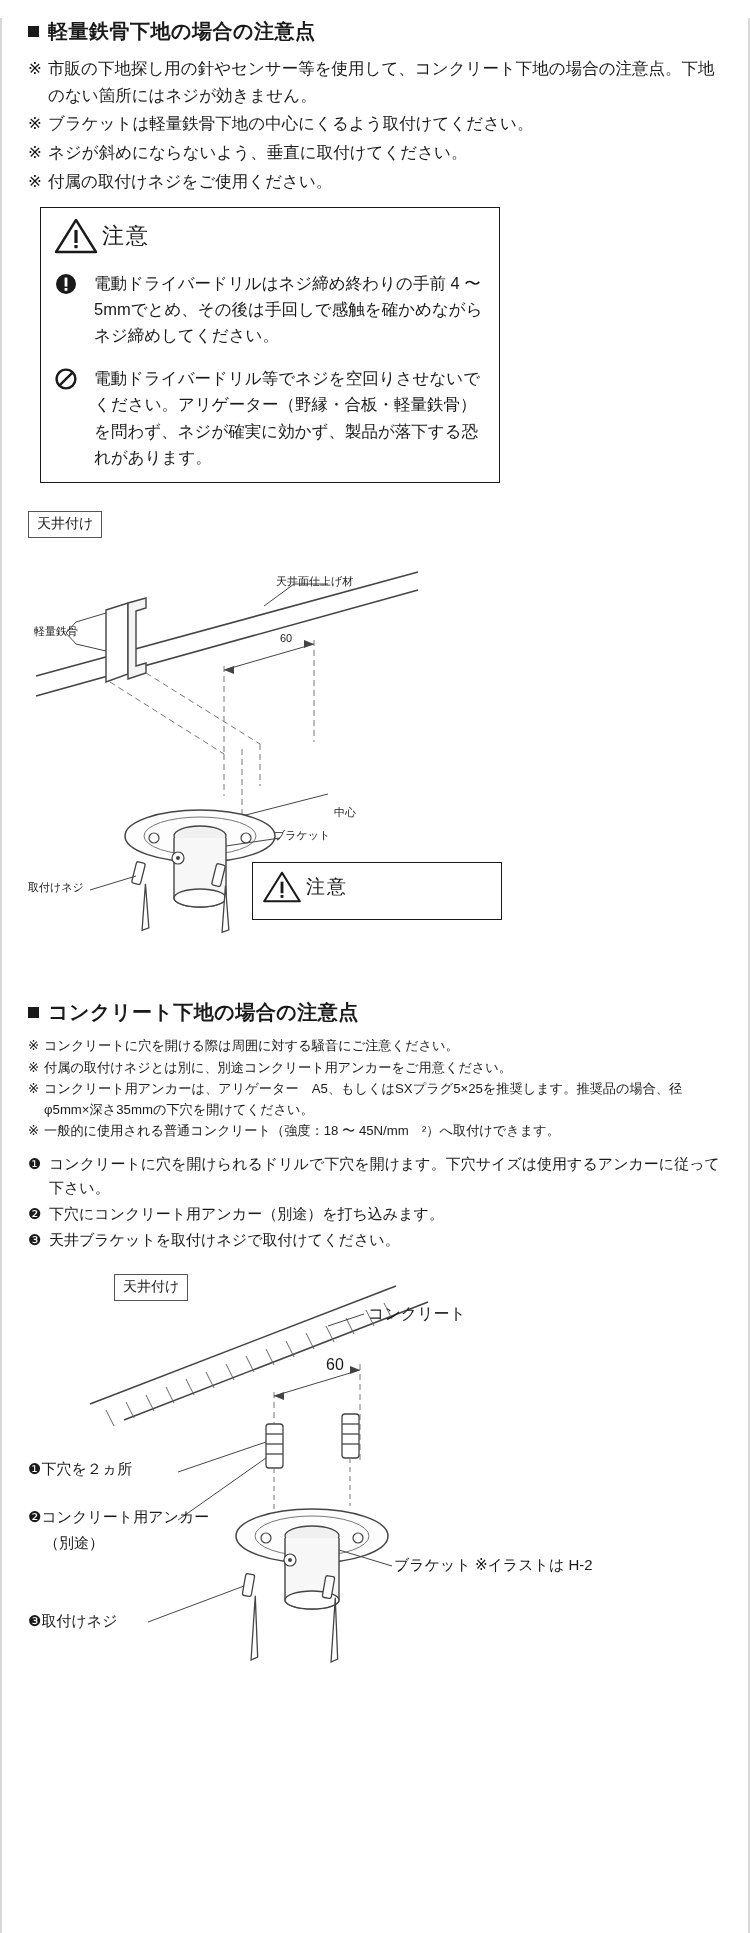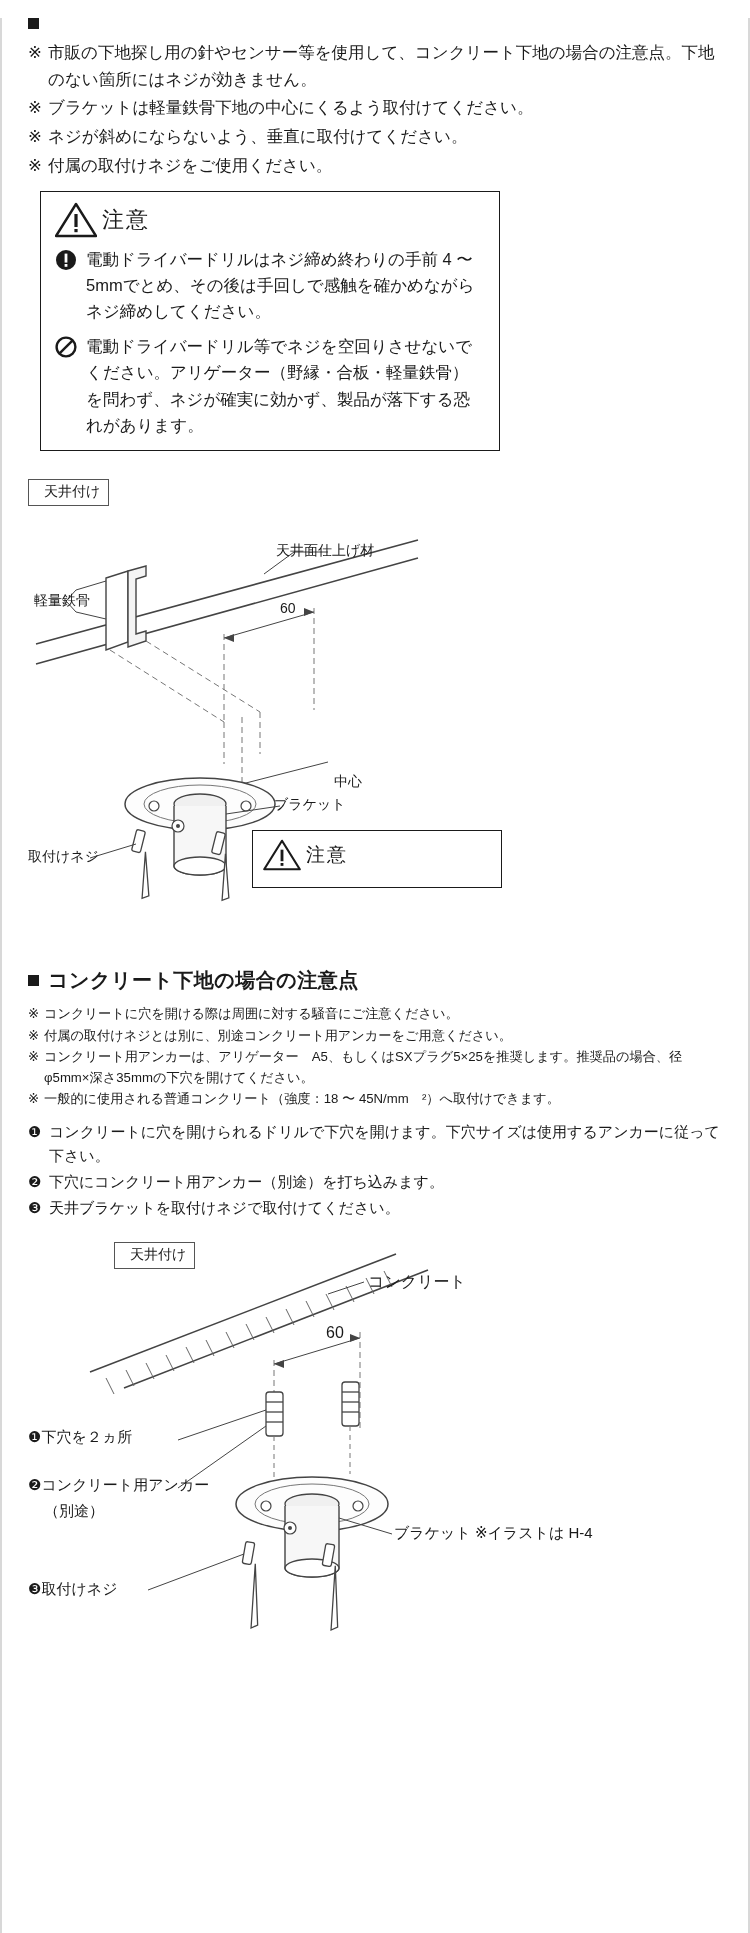--- a/index.html
+++ b/index.html
@@ -80,48 +80,48 @@
     font-size: 22px;
     letter-spacing: 2px;
   }
   .warn-tri {
     width: 42px; height: 36px;
     flex: 0 0 auto;
   }
   .caution-item {
     display: flex;
     align-items: flex-start;
-    gap: 9px;
+    gap: 17px;
     font-size: 16.5px;
     line-height: 1.6;
-    margin-top: 8px;
+    margin-top: 16px;
   }
   .caution-item .body { flex: 1 1 auto; }
   .ic {
     flex: 0 0 auto;
     width: 22px; height: 22px;
     margin-top: 3px;
   }
 
   
   .tag {
     display: inline-block;
     border: 1.2px solid #555;
     font-size: 14px;
-    padding: 3px 8px 4px 15px;
+    padding: 3px 8px 4px 8px;
     background: #fff;
   }
 
   .fig {
     position: relative;
     width: 698px;
   }
   .fig-label {
     position: absolute;
-    font-size: 14px;
+    font-size: 11px;
     white-space: nowrap;
     background: transparent;
   }
 
   .caution-box.inline {
     position: absolute;
     width: 250px;
     padding: 8px 10px 10px 10px;
     margin: 0;
   }
@@ -144,20 +144,21 @@
   .spacer-20 { height: 20px; }
   .spacer-28 { height: 28px; }
 </style>
 </head>
 <body>
 
 <div class="page">
 
   <div class="sec-head">
     <span class="sq"></span>
+    <span>軽量鉄骨下地の場合の注意点</span>
   </div>
 
   <div>
     <div class="note">
       <span class="mark">※</span>
       <span class="txt">市販の下地探し用の針やセンサー等を使用して、コンクリート下地の場合の注意点。下地のない箇所にはネジが効きません。</span>
     </div>
     <div class="note">
       <span class="mark">※</span>
       <span class="txt">ブラケットは軽量鉄骨下地の中心にくるよう取付けてください。</span>
@@ -399,16 +400,16 @@
     <div class="fig-label" style="left:0px; top:186px; font-size:15px;">
       <span>❶</span><span>下穴を２ヵ所</span>
     </div>
     <div class="fig-label" style="left:0px; top:234px; font-size:15px;">
       <span>❷</span><span>コンクリート用アンカー</span>
     </div>
     <div class="fig-label" style="left:16px; top:260px; font-size:15px;">（別途）</div>
     <div class="fig-label" style="left:0px; top:338px; font-size:15px;">
       <span>❸</span><span>取付けネジ</span>
     </div>
-    <div class="fig-label" style="left:366px; top:282px; font-size:15px;">ブラケット ※イラストは H-4</div>
+    <div class="fig-label" style="left:366px; top:282px; font-size:15px;">ブラケット ※イラストは H-2</div>
   </div>
 
 </div>
 
 </body></html>

